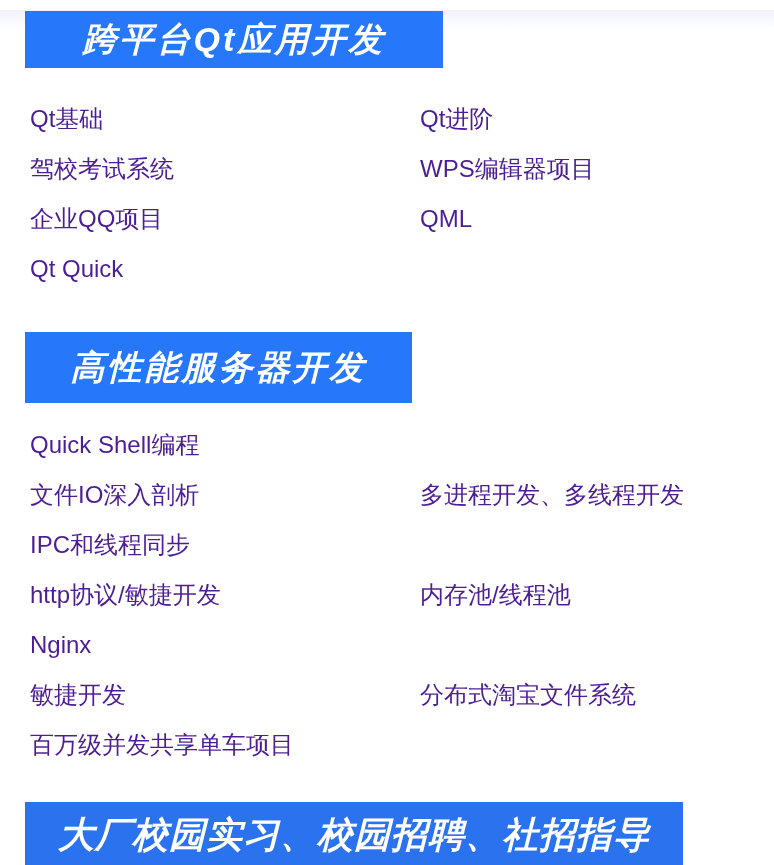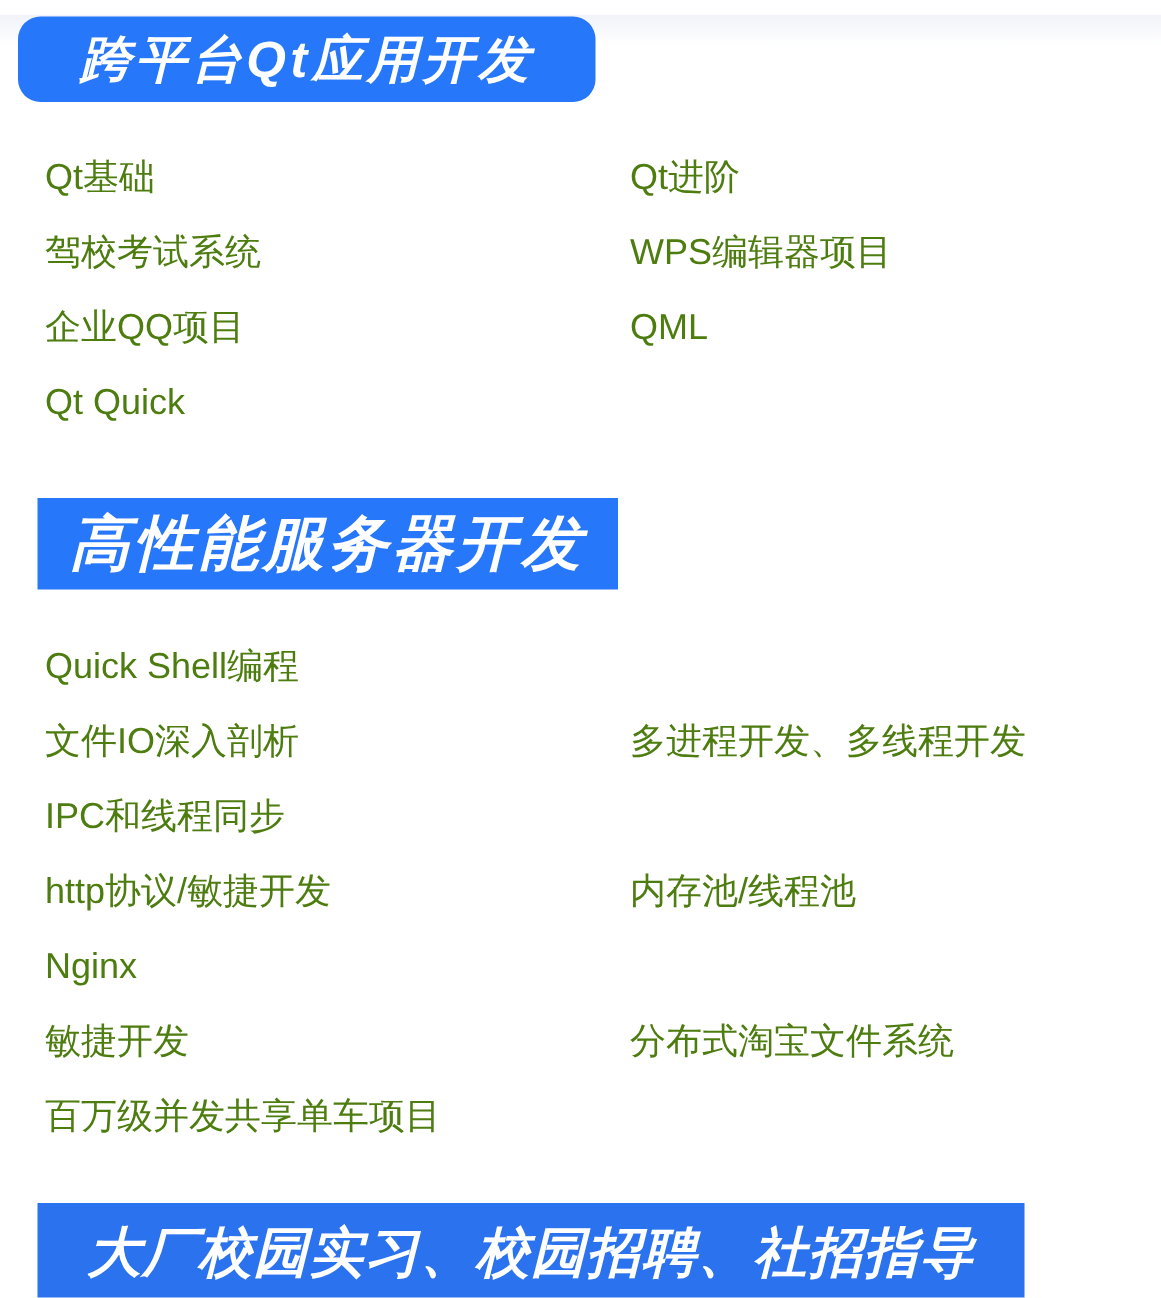--- a/index.html
+++ b/index.html
@@ -30,33 +30,32 @@
     display: flex;
     align-items: center;
     justify-content: center;
     font-weight: bold;
     font-style: italic;
     z-index: 2;
     white-space: nowrap;
   }
   .banner-1 {
     top: 11px;
-    left: 12px;
-    width: 385px;
+    left: 25px;
+    width: 418px;
     height: 57px;
     font-size: 34px;
     letter-spacing: 3px;
-    border-radius: 15px;
   }
   .banner-2 {
     top: 332px;
     left: 25px;
     width: 387px;
-    height: 61px;
-    font-size: 40px;
+    height: 71px;
+    font-size: 34px;
     letter-spacing: 3px;
   }
   .footer-banner {
     top: 802px;
     left: 25px;
     width: 658px;
     height: 66px;
     background: #2B73EE;
     font-size: 36px;
     letter-spacing: 1px;
@@ -71,21 +70,21 @@
   .grid-2 { top: 429px; }
   .row {
     display: grid;
     grid-template-columns: 390px 1fr;
     height: 50px;
     align-items: start;
   }
   .cell {
     font-size: 24px;
     line-height: 32px;
-    color: #4d7c0f;
+    color: #4c1d95;
     white-space: nowrap;
   }
 </style>
 </head>
 <body>
 
 <div class="top-divider"></div>
 
 <div class="banner banner-1">
   <span>跨平台Qt应用开发</span>

